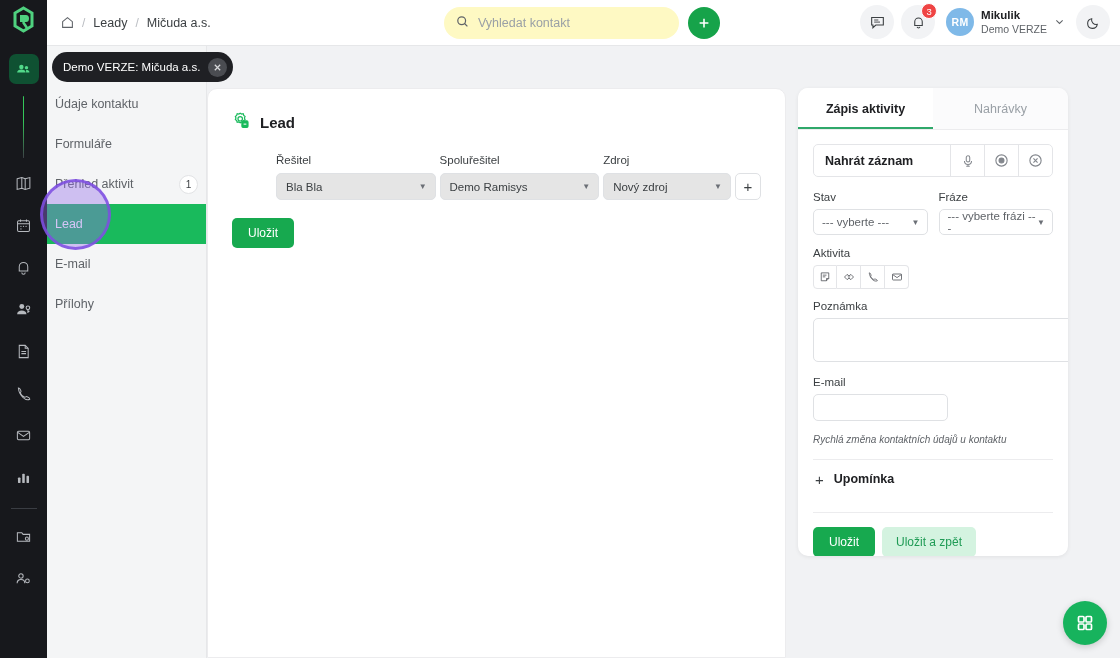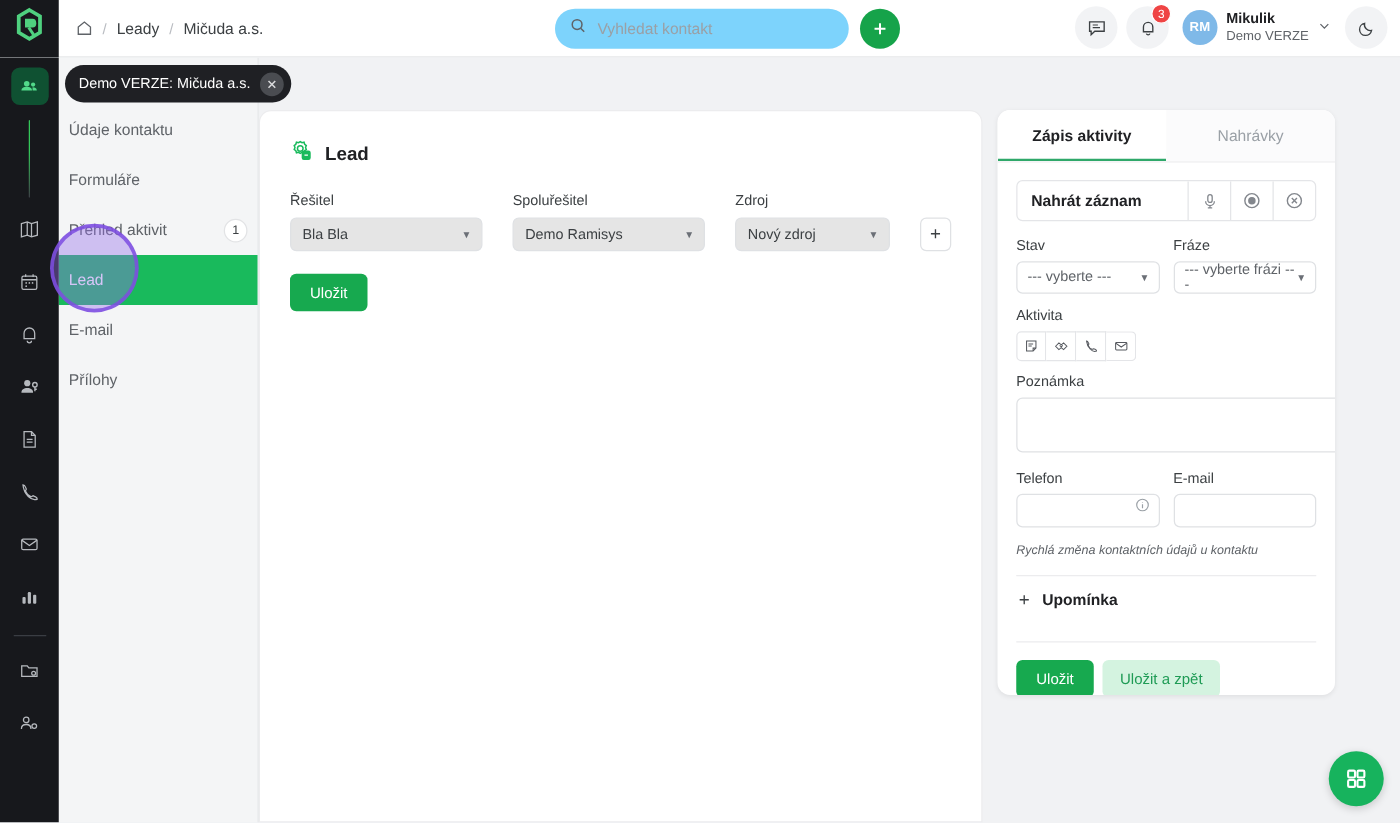--- a/index.html
+++ b/index.html
@@ -16,21 +16,21 @@
     position: absolute; left: 0; top: 0; width: 1120px; height: 46px;
     background: #ffffff; border-bottom: 1px solid #e6e7e9;
     display: flex; align-items: center; z-index: 30;
   }
   .topbar-logo-slot { width: 47px; height: 46px; background: #17181c; flex: 0 0 47px; }
   .breadcrumb { display: flex; align-items: center; gap: 8px; margin-left: 14px; font-size: 12.5px; color: #3c4043; }
   .breadcrumb .sep { color: #b9bcc1; font-size: 12px; }
   .home-icon { display: inline-flex; align-items: center; }
   .search-wrap { position: absolute; left: 444px; top: 7px; display: flex; align-items: center; gap: 9px; }
   .search-box {
-    width: 235px; height: 32px; border-radius: 18px; background: #7dd3fc;
+    width: 235px; height: 32px; border-radius: 18px; background: #fef9c3;
     display: flex; align-items: center; padding: 0 12px; gap: 9px;
   }
   .search-box input {
     border: none; outline: none; background: transparent; font-size: 12.5px;
     color: #5f6368; width: 190px; font-family: "Liberation Sans", sans-serif;
   }
   .search-box input::placeholder { color: #9aa0a6; }
   .fab-add {
     width: 32px; height: 32px; border-radius: 50%; background: #16a34a;
     display: flex; align-items: center; justify-content: center; color: #fff;
@@ -107,21 +107,21 @@
 
   
   .maincard {
     position: absolute; left: 207px; top: 88px; width: 579px; height: 570px;
     background: #ffffff; border: 1px solid #ececee;
     border-radius: 10px 10px 0 0;
     padding: 22px 24px; z-index: 5;
   }
   .card-title { display: flex; align-items: center; gap: 9px; margin-bottom: 20px; }
   .card-title span.t { font-size: 15px; font-weight: bold; color: #202124; }
-  .field-row { display: flex; gap: 24px; align-items: flex-end; }
+  .field-row { display: flex; gap: 4px; align-items: flex-end; margin-left: 44px; }
   .field { display: flex; flex-direction: column; }
   .field label { font-size: 11.5px; color: #3c4043; margin-bottom: 7px; }
   .select-ctl {
     height: 27px; border: 1px solid #dfe1e4; border-radius: 5px; background: #e5e5e5;
     display: flex; align-items: center; justify-content: space-between;
     padding: 0 8px 0 9px; font-size: 11.5px; color: #3c4043; cursor: pointer;
   }
   .caret { color: #6b6f76; font-size: 8px; }
   .plus-box {
     width: 27px; height: 27px; border: 1px solid #dfe1e4; border-radius: 5px;
@@ -521,30 +521,20 @@
           </div>
         </div>
       </div>
 
       <div style="margin-top:11px">
         <label style="font-size:11.5px;color:#3c4043;display:block;margin-bottom:6px">Poznámka</label>
         <textarea class="ta" style=""></textarea>
       </div>
 
       <div class="two-col" style="margin-top:10px">
-        <div class="pfield" style="width:135px;position:relative">
-          <label>Telefon</label>
-          <input class="inp" type="text" style="">
-          <span style="position:absolute;right:8px;bottom:7px">
-            <svg width="12" height="12" viewBox="0 0 14 14" fill="none" stroke="#9aa0a6" stroke-width="1.1">
-              <circle cx="7" cy="7" r="5.4"></circle>
-                <path d="M7 6.2 V10 M7 4.2 V4.6"></path>
-            </svg>
-          </span>
-        </div>
         <div class="pfield" style="width:135px">
           <label>E-mail</label>
           <input class="inp" type="text" style="">
         </div>
       </div>
 
       <div class="hint">Rychlá změna kontaktních údajů u kontaktu</div>
 
       <div class="divider"></div>
       <div class="remind-row">

